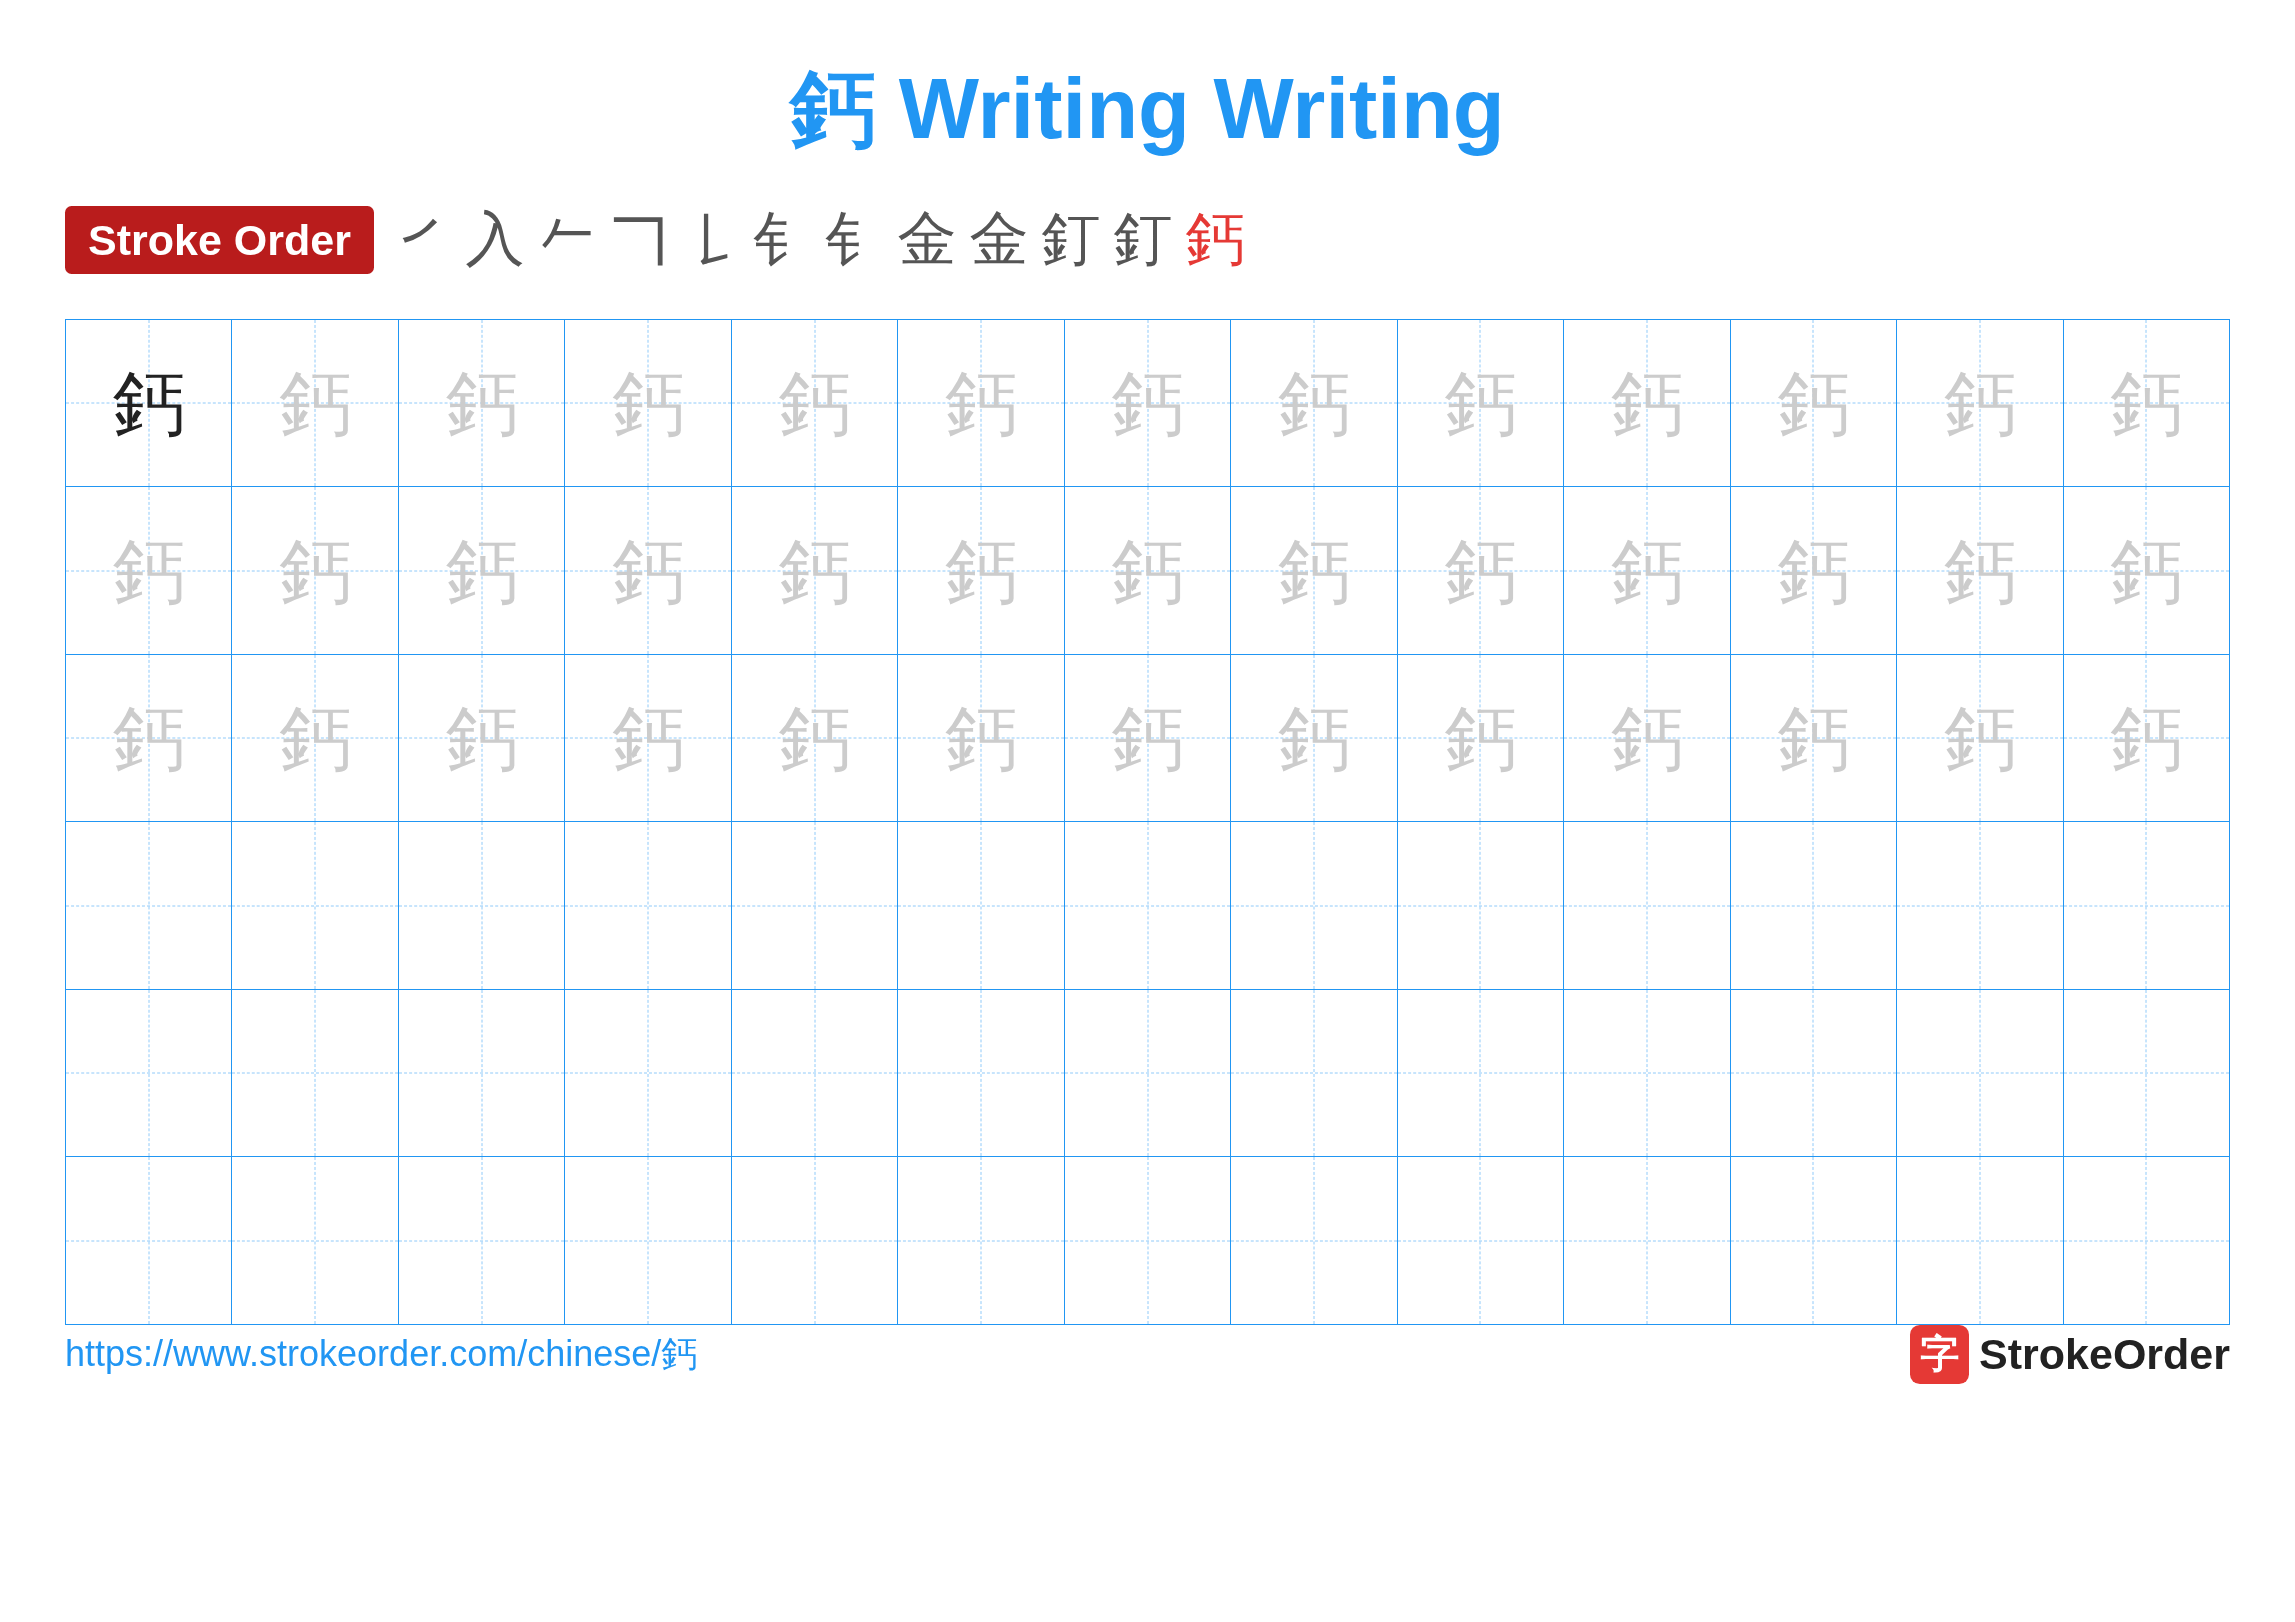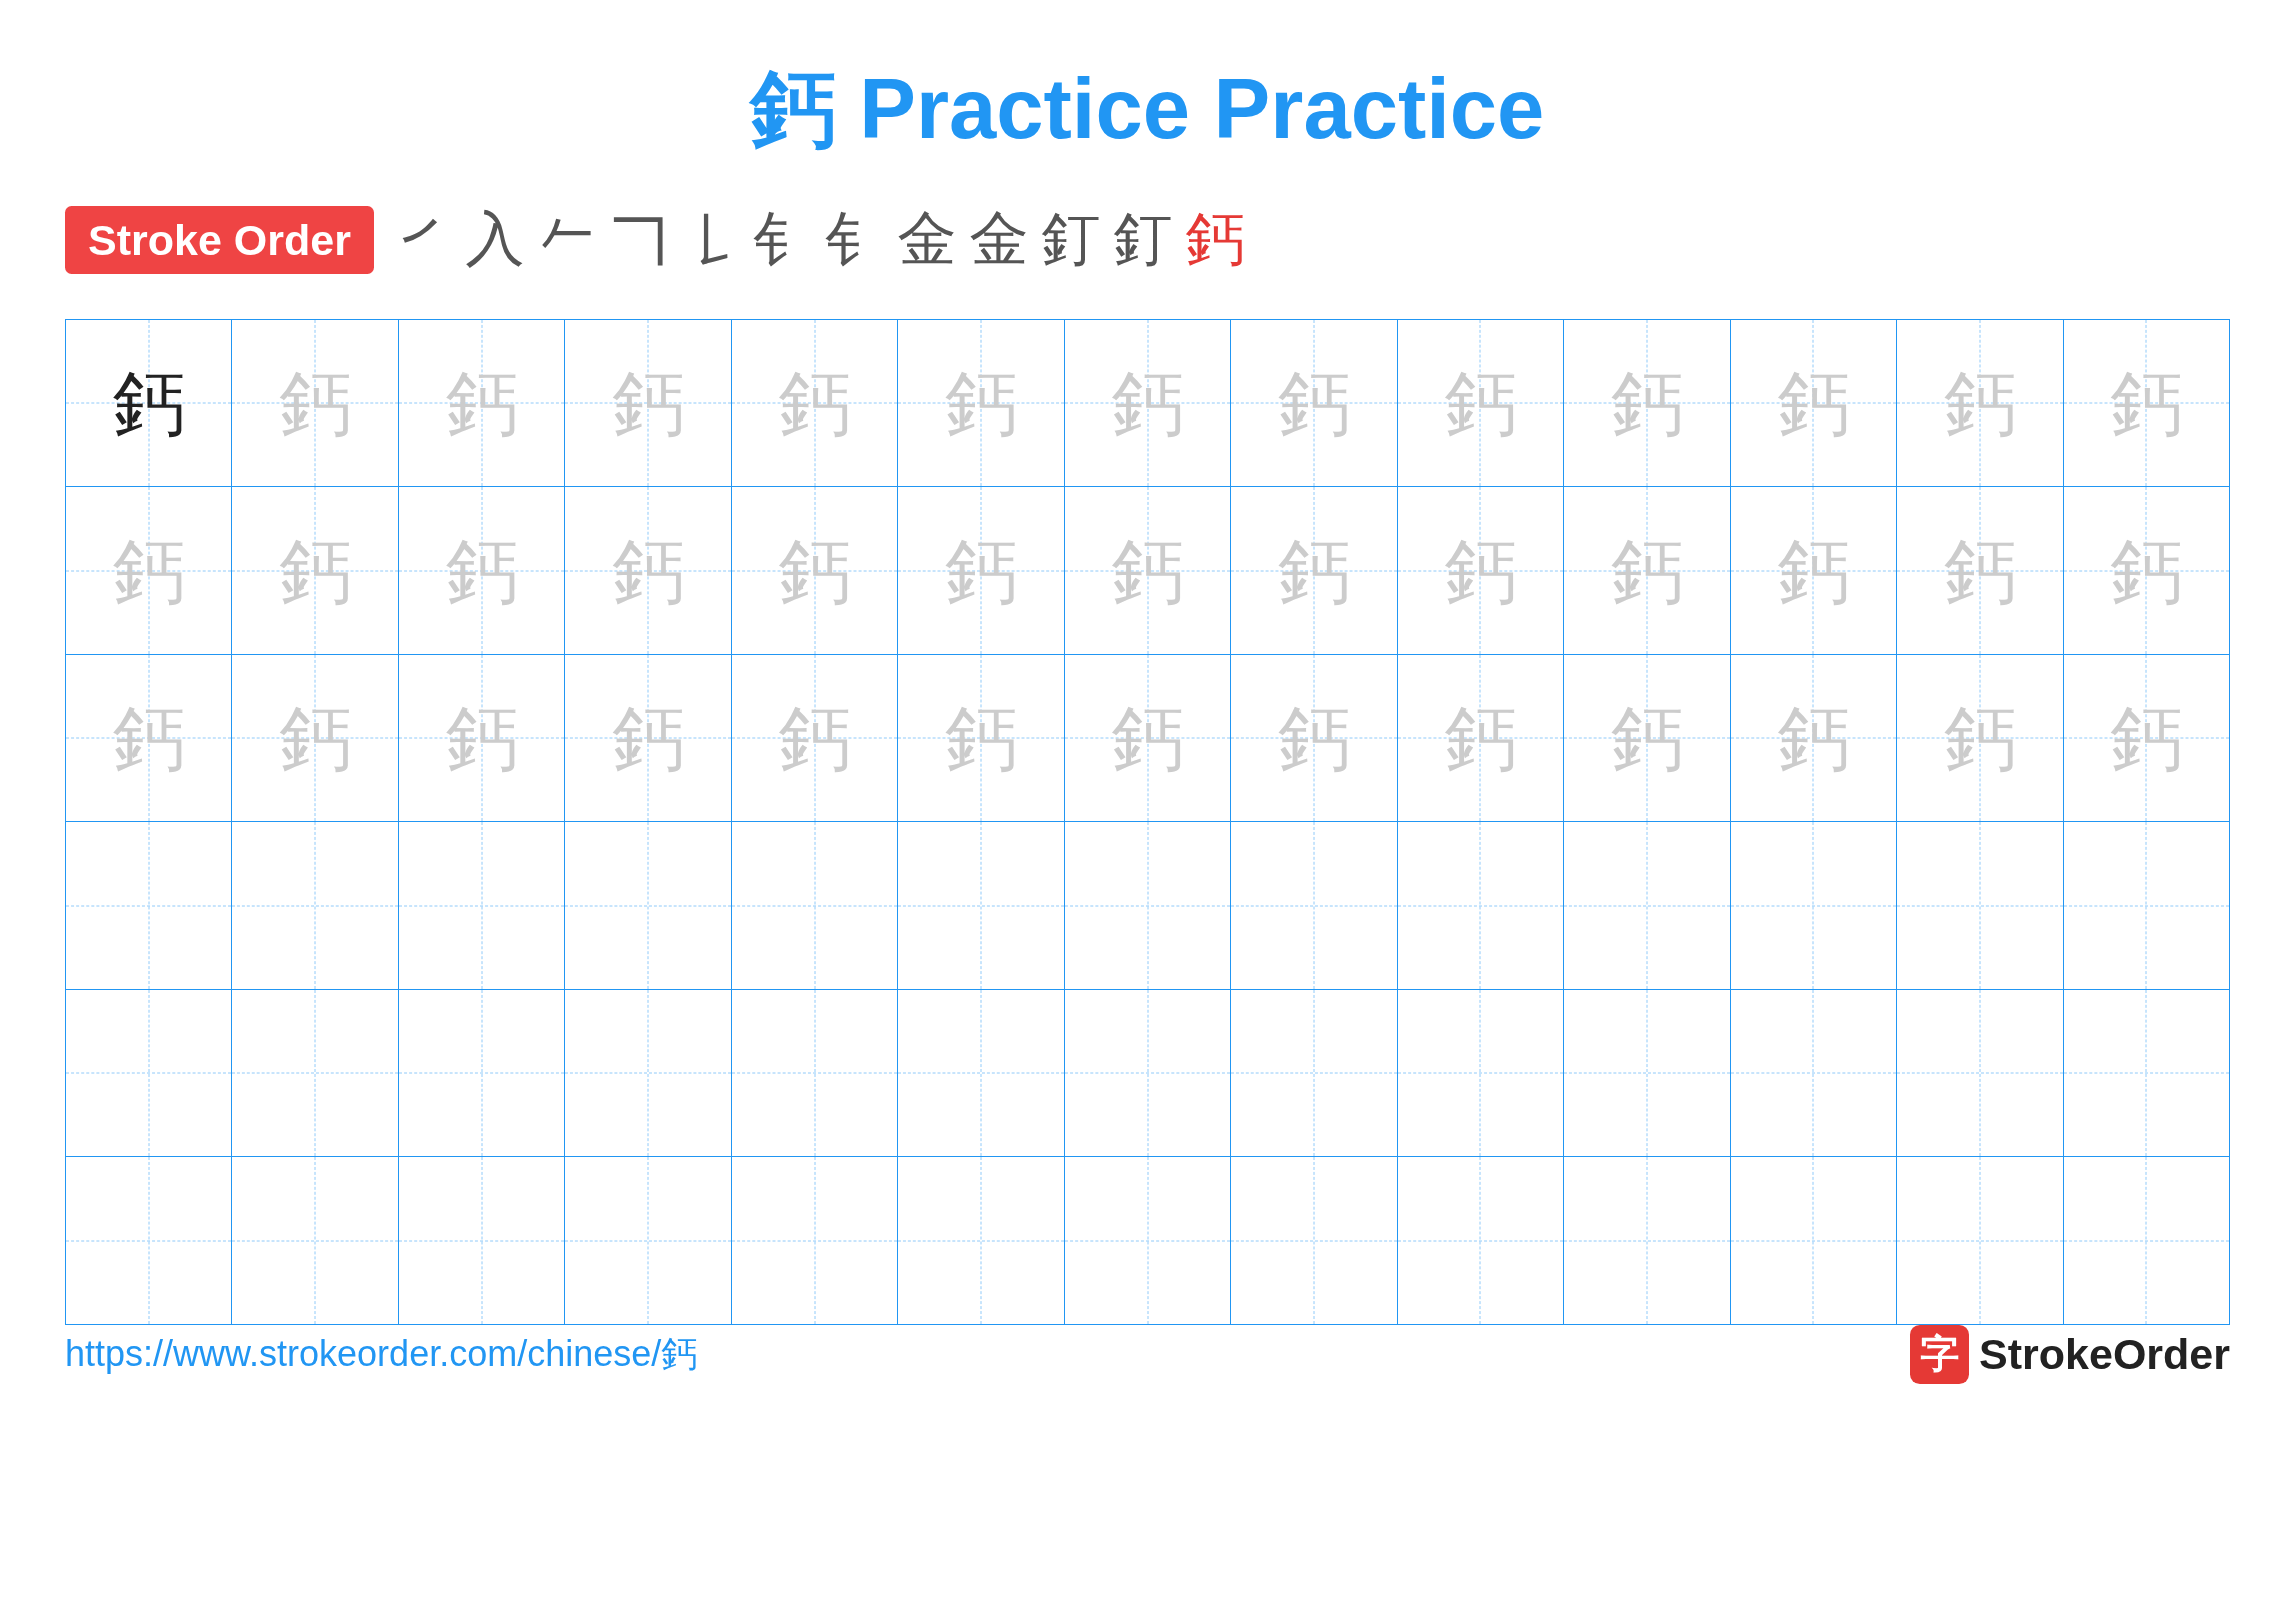--- a/index.html
+++ b/index.html
@@ -32,21 +32,21 @@
 
     .stroke-order-row {
       display: flex;
       align-items: center;
       width: 100%;
       margin-bottom: 39px;
       gap: 19.6px;
     }
 
     .stroke-order-badge {
-      background: #ef4444;
+      background: #b91c1c;
       color: white;
       font-size: 43px;
       font-weight: bold;
       padding: 9.8px 23px;
       border-radius: 6.5px;
       white-space: nowrap;
     }
 
     .stroke-sequence {
       display: flex;
@@ -164,21 +164,21 @@
       border: 1.3px solid #2196F3;
       display: flex;
       flex-direction: column;
     }
   </style>
 </head>
 <body>
 
 <div class="page">
 
-  <div class="title">鈣 Practice Practice</div>
+  <div class="title">鈣 Writing Writing</div>
 
   <div class="stroke-order-row">
     <div class="stroke-order-badge">Stroke Order</div>
     <div class="stroke-sequence">
       <span class="stroke-seq-char">㇒</span>
       <span class="stroke-seq-char">入</span>
       <span class="stroke-seq-char">𠂉</span>
       <span class="stroke-seq-char">𠃍</span>
       <span class="stroke-seq-char">𠄌</span>
       <span class="stroke-seq-char">钅</span>

